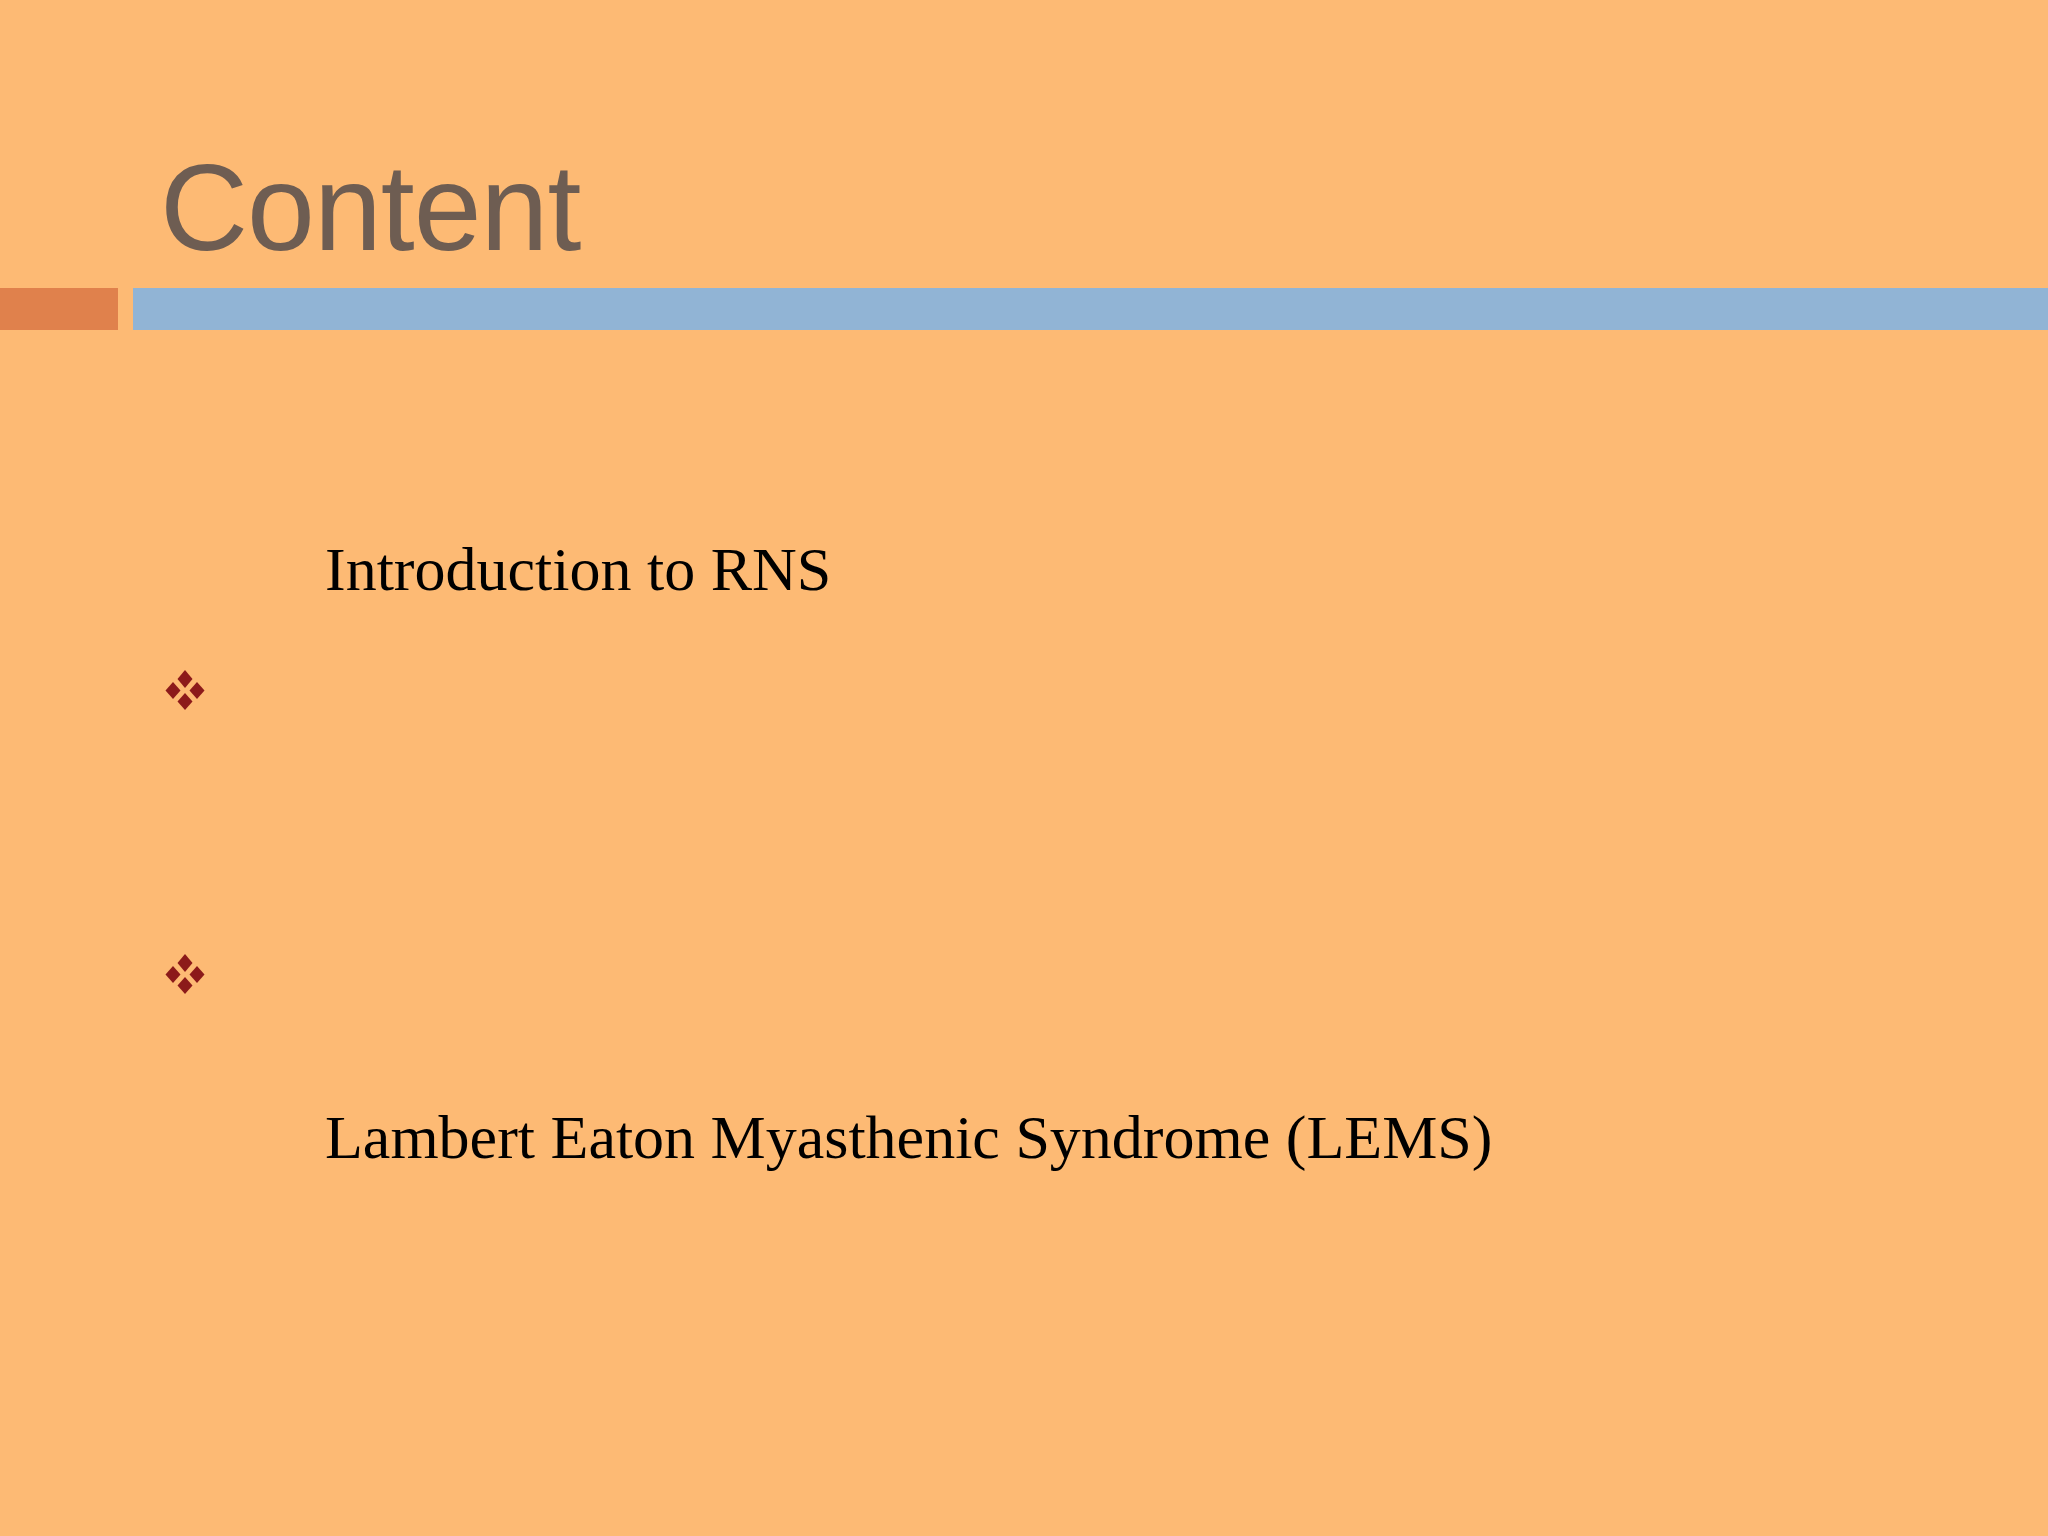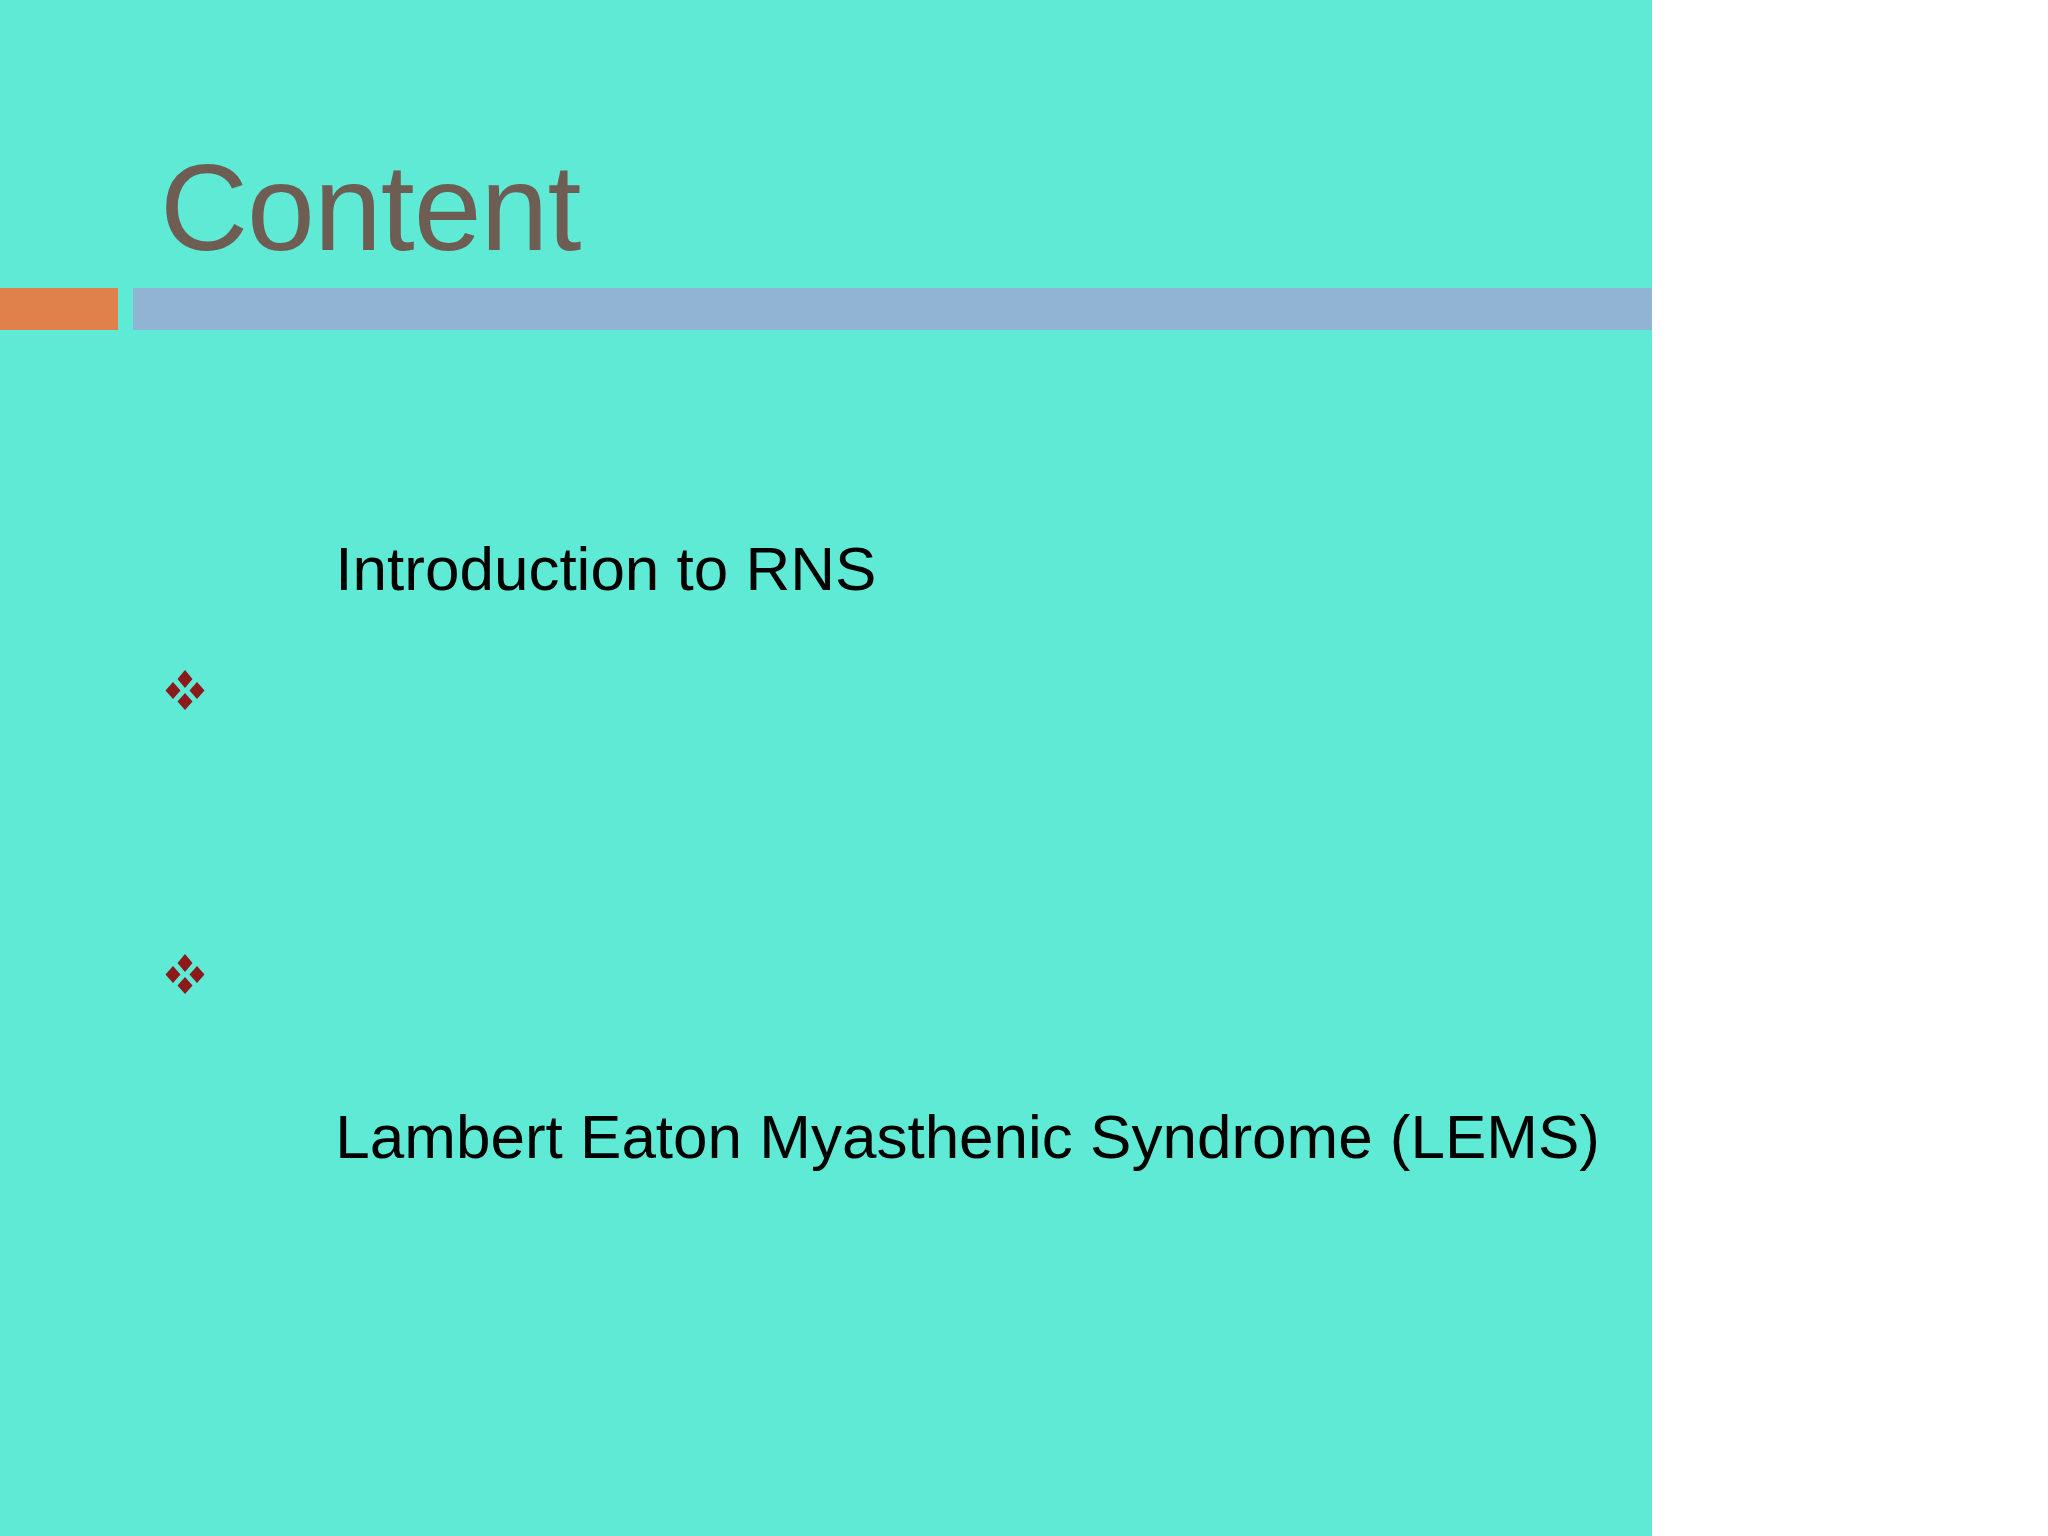--- a/index.html
+++ b/index.html
@@ -8,23 +8,23 @@
     padding: 0;
     background: #ffffff;
   }
 
   body {
     font-family: "Liberation Serif", "DejaVu Serif", serif;
   }
 
   .slide {
     position: relative;
-    width: 1652px;
+    width: 2048px;
     height: 1536px;
-    background: #5eead4;
+    background: #fdba74;
     overflow: hidden;
   }
 
   
   .slide-title {
     position: absolute;
     left: 160px;
     top: 62px;
     font-family: "Liberation Sans", "DejaVu Sans", sans-serif;
     font-size: 122px;
@@ -69,21 +69,21 @@
   }
 
   .bullet-item {
     position: relative;
     display: block;
     padding-left: 72px;
     margin-bottom: 2px;
     font-size: 62px;
     line-height: 1.30;
     color: #000000;
-    font-family: Liberation Sans, sans-serif;
+    font-family: Liberation Serif, serif;
     text-align: left;
     white-space: pre-wrap;
   }
 
   .bullet-marker {
     position: absolute;
     left: 4px;
     top: 50%;
     transform: translateY(-50%);
     width: 42px;

